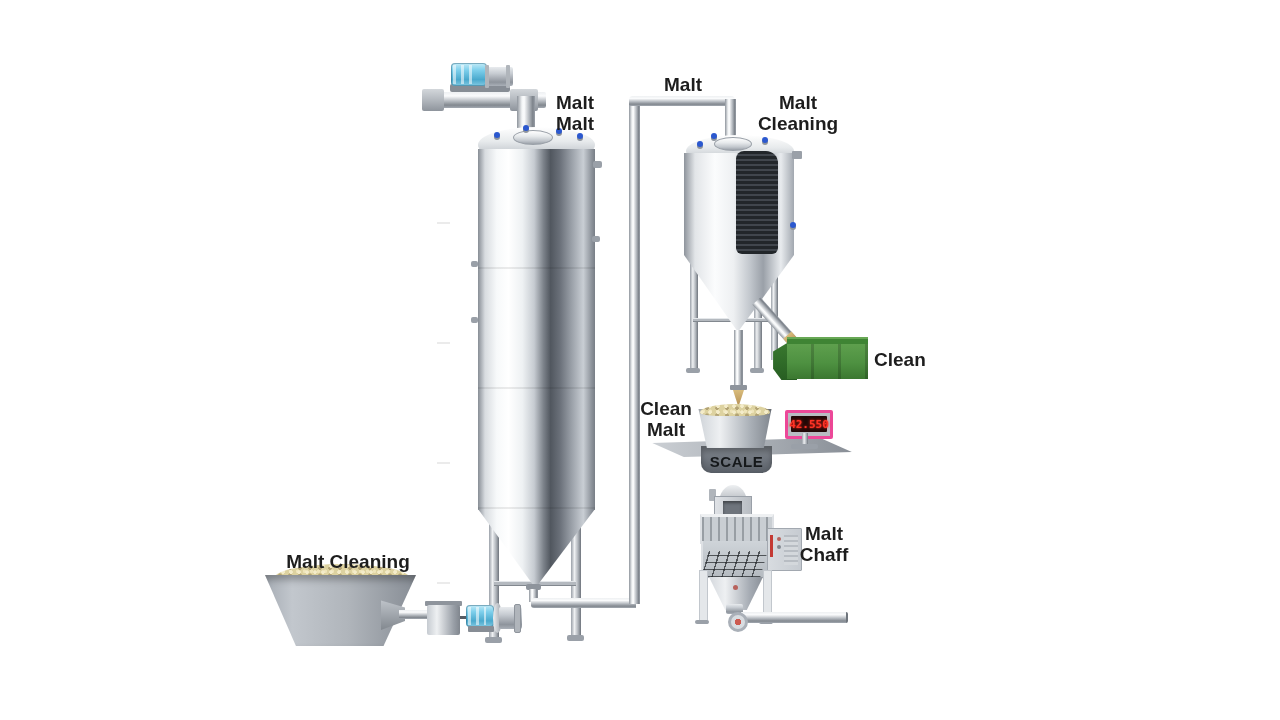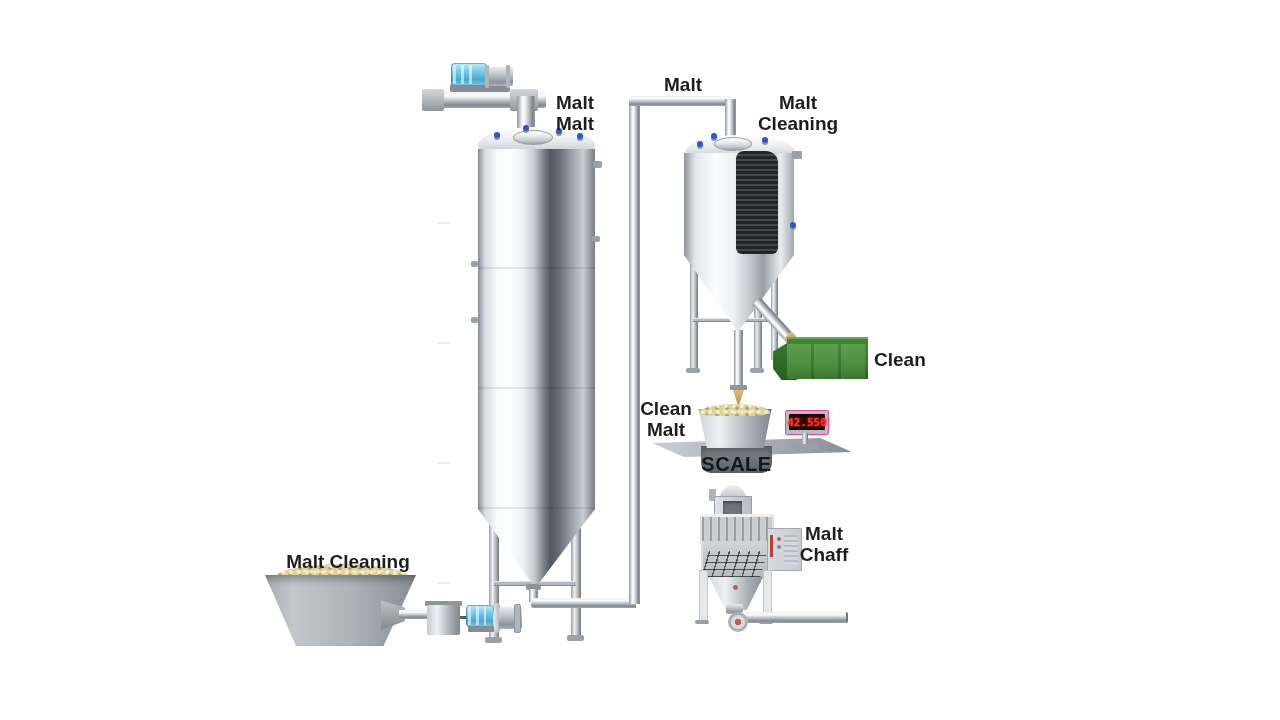--- a/index.html
+++ b/index.html
@@ -31,21 +31,21 @@
       radial-gradient(circle at 50% 80%,#efe5ba 0 1.5px,rgba(0,0,0,0) 2px);
       background-size:8px 6px,10px 7px,7px 9px;}
   .grid{background-image:
       repeating-linear-gradient(90deg,rgba(40,44,48,.75) 0 1.5px,transparent 1.5px 10px),
       repeating-linear-gradient(0deg,rgba(40,44,48,.75) 0 1.5px,transparent 1.5px 7px);
       transform:skewX(-16deg);}
   .slats{background-color:#c9ced3;background-image:repeating-linear-gradient(90deg,#989ea4 0 2px,rgba(0,0,0,0) 2px 8px);
       border-top:3px solid #eef0f2;border-left:2px solid #dde0e4;border-right:2px solid #dde0e4;}
   .led{font-family:"DejaVu Sans Mono",monospace;font-weight:700;color:#ff3426;font-size:11px;
       text-shadow:0 0 2px #ff2a1e,0 0 5px rgba(255,42,30,.55);letter-spacing:0;}
-  .scale-txt{font-weight:700;color:#15181a;font-size:20px;letter-spacing:.5px;text-align:center;}
+  .scale-txt{font-weight:700;color:#15181a;font-size:15px;letter-spacing:.5px;text-align:center;}
   .bin-green{background:linear-gradient(180deg,#5fa04e 0%,#4e9141 55%,#3b7830 100%);}
   .bin-ribs{background:repeating-linear-gradient(90deg,transparent 0 24px,rgba(0,0,0,.18) 24px 27px);}
   .gold-tip{background:linear-gradient(180deg,#d9bc7c 0%,#b28c50 100%);}
 </style>
 </head>
 <body>
 
 <div class="canvas">
 
   <div>
@@ -126,21 +126,21 @@
     <div class="abs" style="left:787px;top:337px;width:81px;height:7px;background:#3f8434;box-shadow:inset 0 2px 0 #68a855;"></div>
   </div>
 
   <div>
     <div class="abs" style="left:646px;top:436px;width:210px;height:24px;background:linear-gradient(90deg,#cdd1d6 0%,#b0b5bb 45%,#878d95 100%);clip-path:polygon(3% 29%,83% 8%,98% 67%,18% 88%);"></div>
     <div class="abs" style="left:701px;top:446px;width:71px;height:27px;background:linear-gradient(180deg,#868c94 0%,#585e66 100%);border-radius:0 0 10px 10px;box-shadow:inset 0 5px 6px rgba(0,0,0,.35);">
       <div class="scale-txt" style="padding-top:7px;">SCALE</div>
     </div>
     <div class="abs" style="left:697px;top:409px;width:76px;height:39px;background:linear-gradient(90deg,#cdd2d7 0%,#eef0f2 30%,#aab0b7 70%,#7e848c 100%);clip-path:polygon(2% 0,98% 0,88% 100%,13% 100%);box-shadow:inset 0 3px 4px rgba(0,0,0,.25);"></div>
     <div class="abs malt" style="left:700px;top:404px;width:70px;height:12px;border-radius:50% 50% 30% 30% / 70% 70% 30% 30%;"></div>
-    <div class="abs" style="left:785px;top:410px;width:42px;height:23px;background:#b8bdc3;border:1px solid #ec4899;border-radius:2px;">
+    <div class="abs" style="left:785px;top:410px;width:42px;height:23px;background:#b8bdc3;border:3px solid #ec4899;border-radius:2px;">
       <div class="abs" style="left:3px;top:3px;width:36px;height:16px;background:#1d0a09;border-radius:1px;display:flex;align-items:center;justify-content:center;">
         <span class="led">42.550</span>
       </div>
     </div>
     <div class="abs leg" style="left:802px;top:433px;width:6px;height:12px;"></div>
     <div class="abs foot" style="left:791px;top:444px;width:27px;height:5px;"></div>
   </div>
 
   <div>
     <div class="abs" style="left:719px;top:485px;width:28px;height:18px;border-radius:50% 50% 0 0 / 100% 100% 0 0;background:linear-gradient(180deg,#eef0f2,#b0b5bb);"></div>

